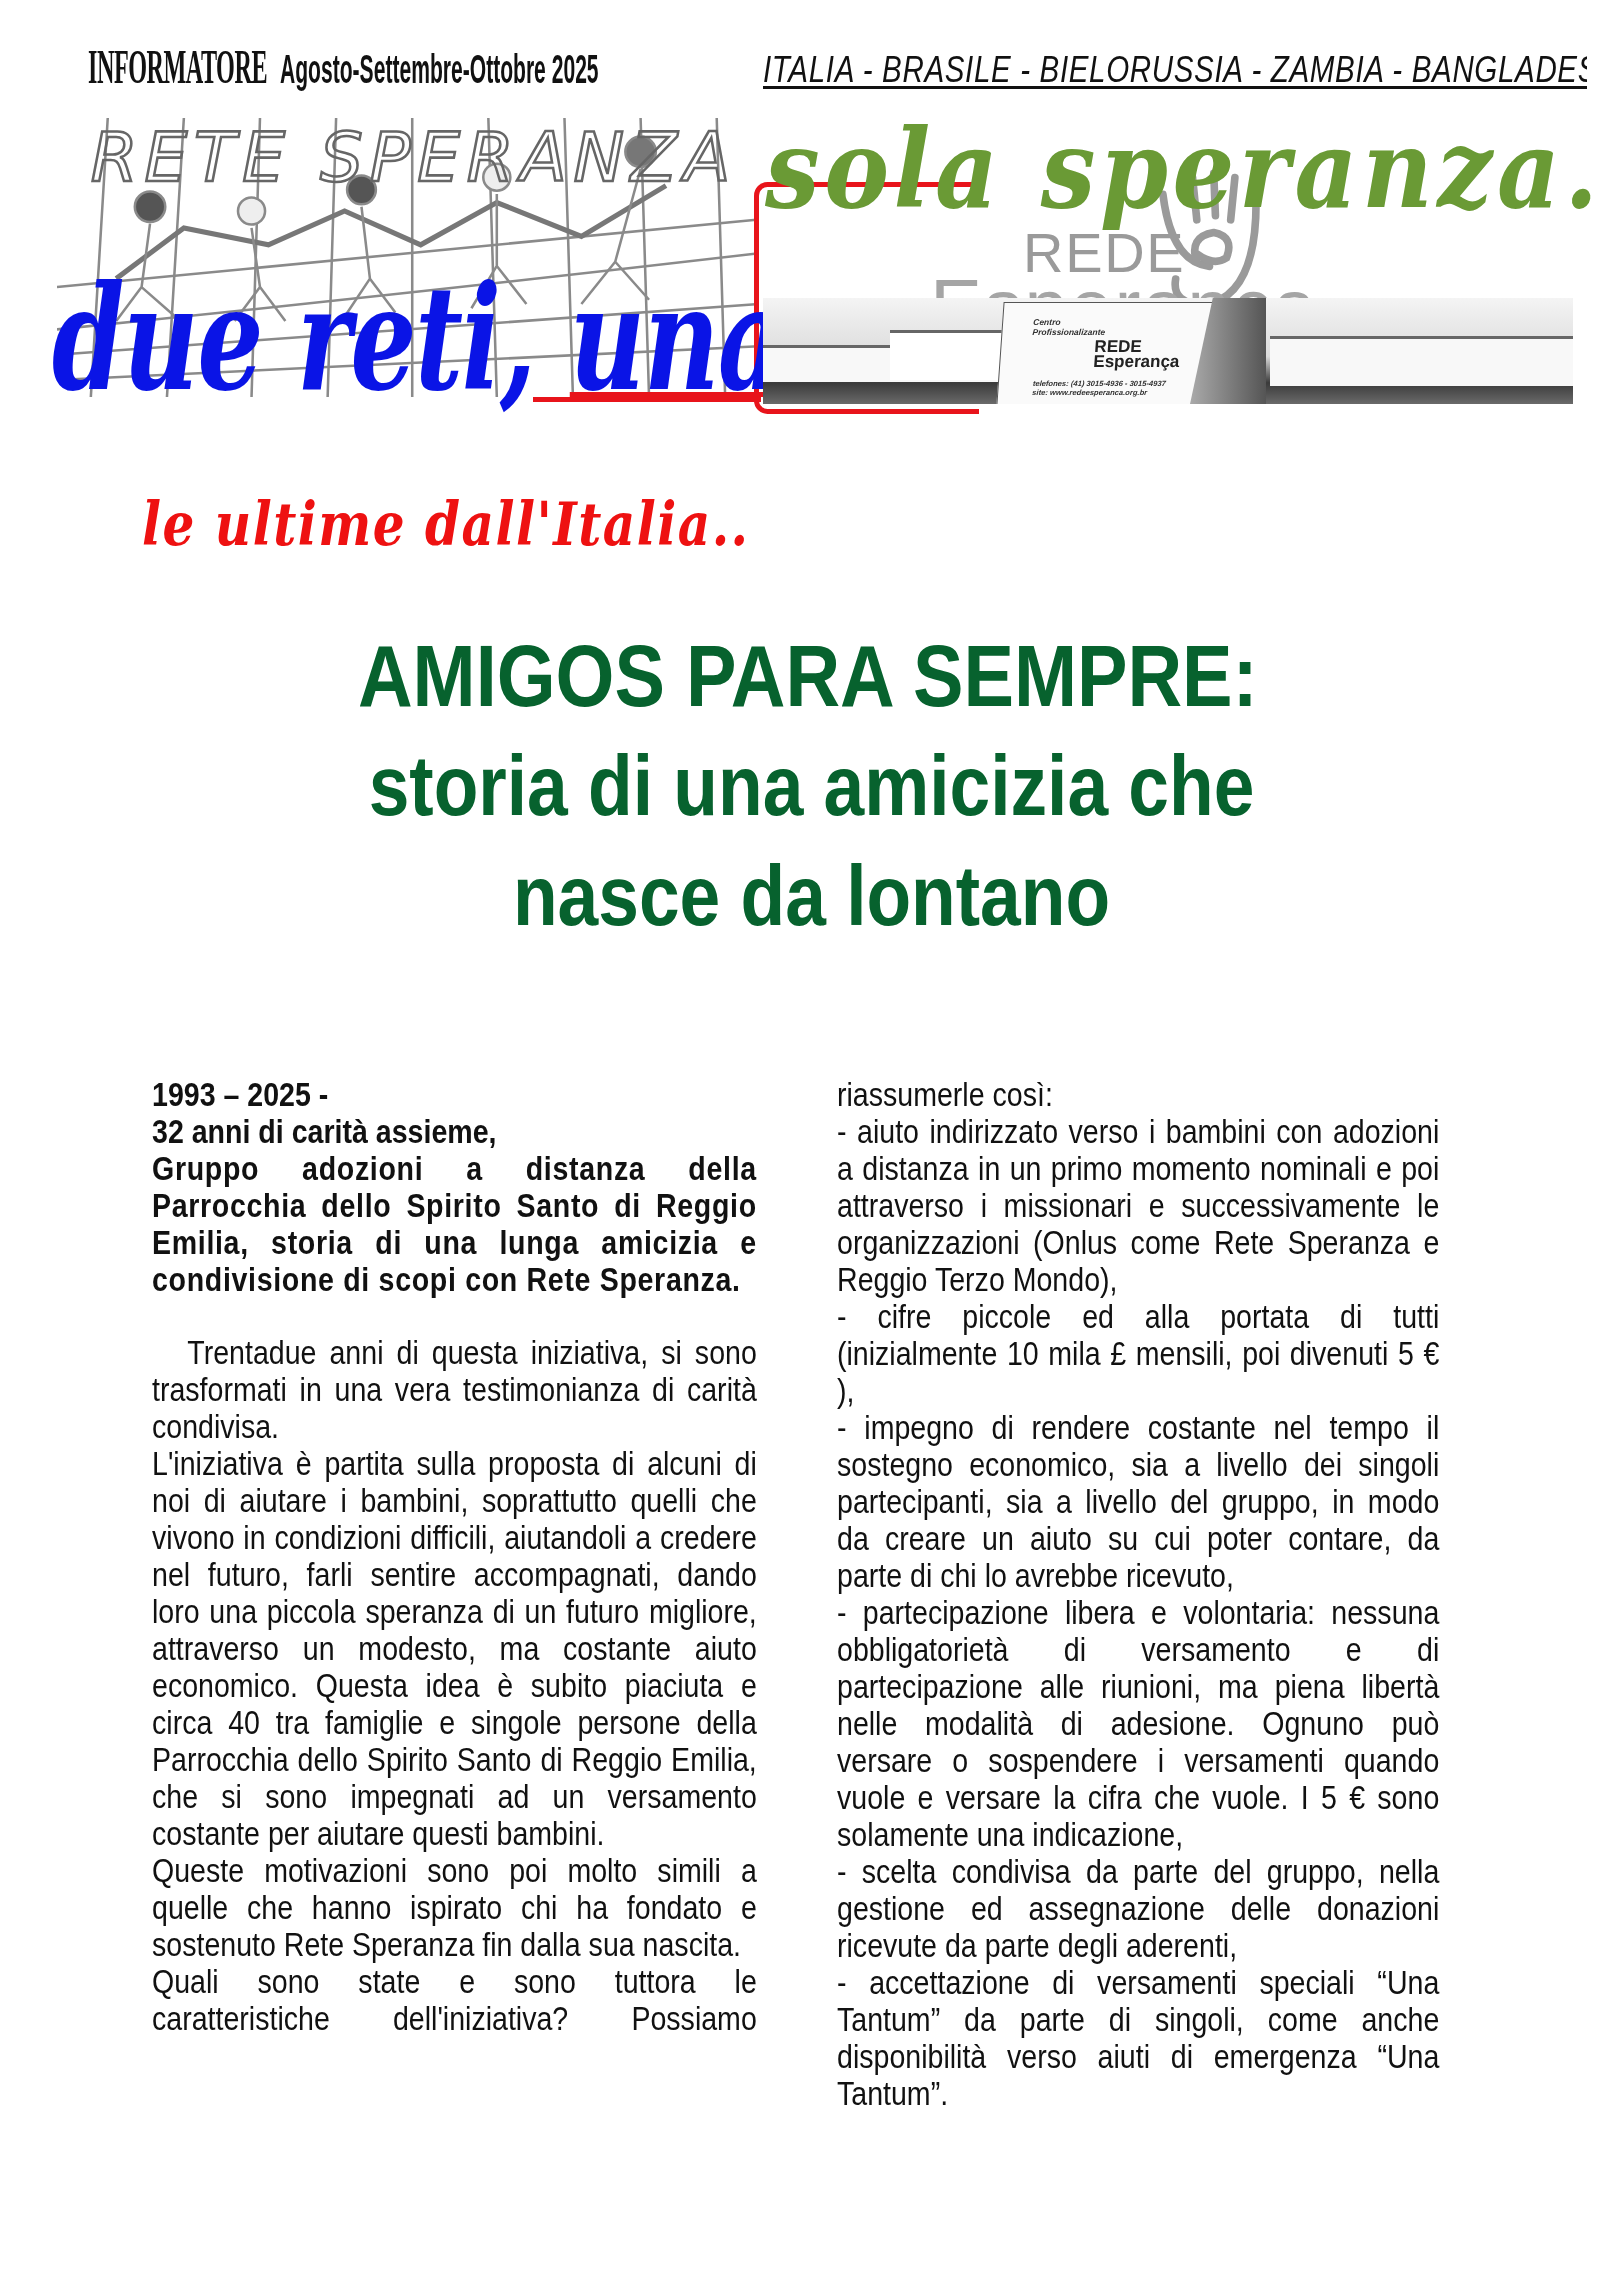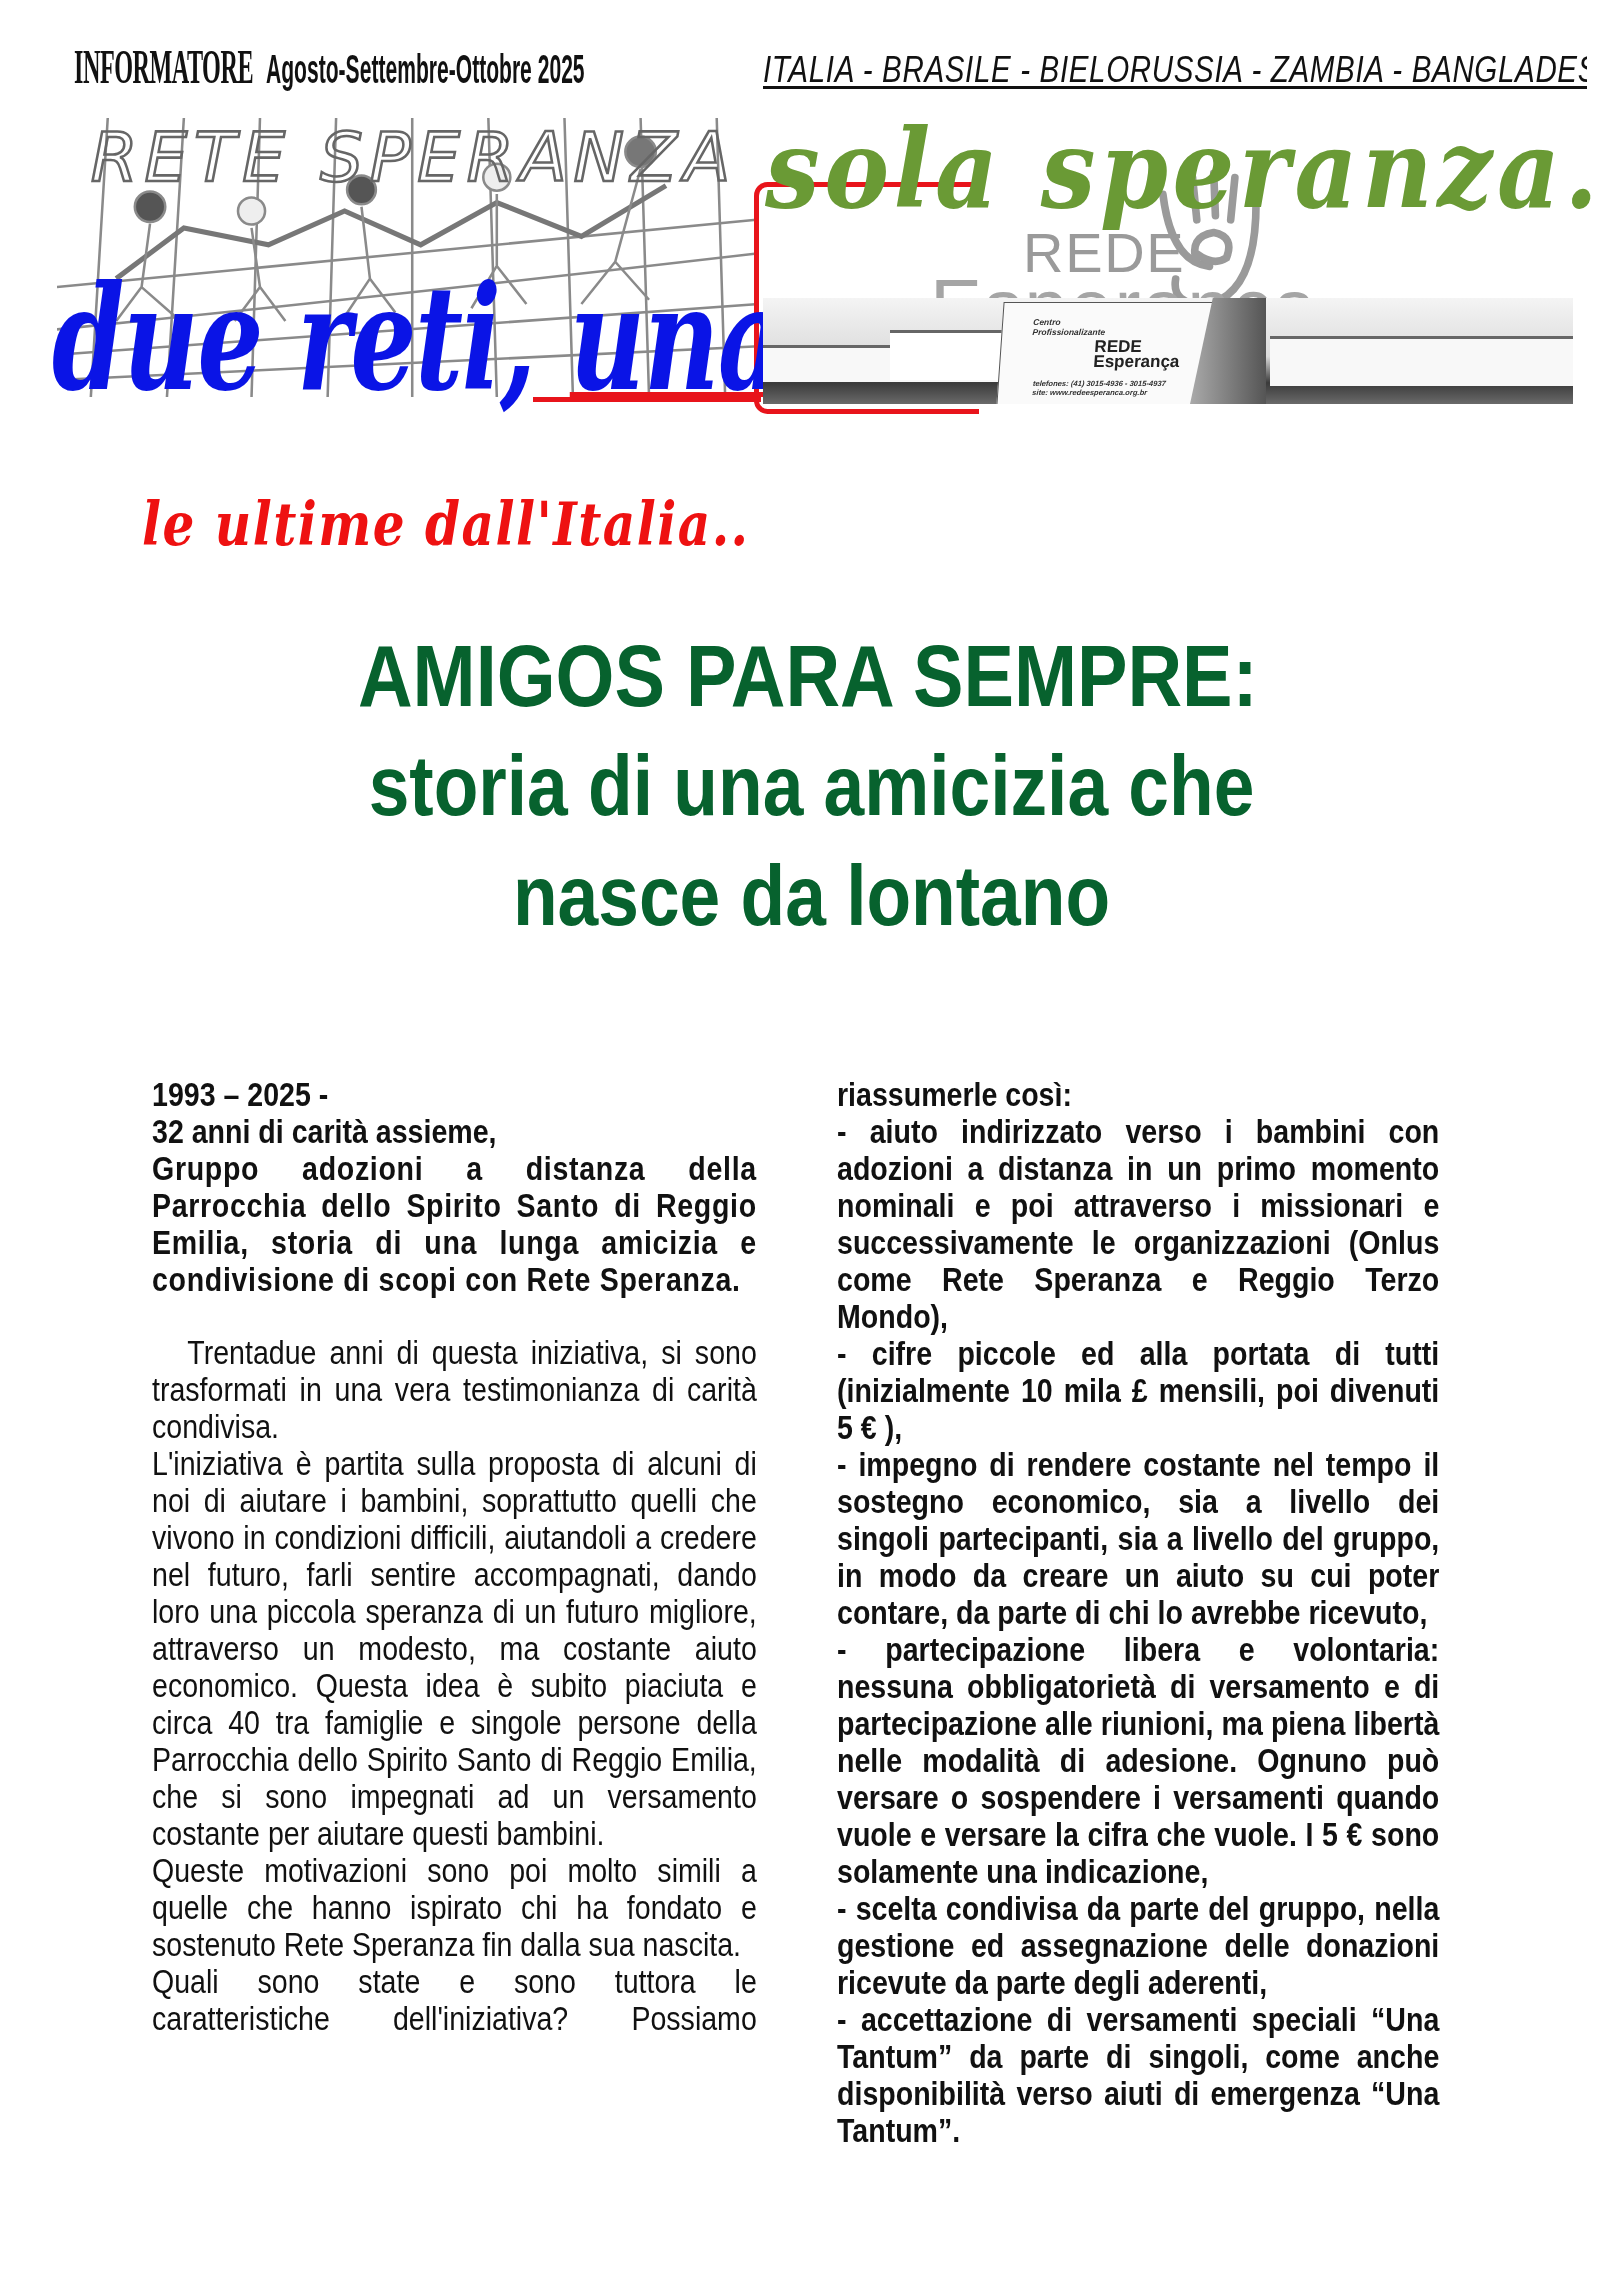--- a/index.html
+++ b/index.html
@@ -1,20 +1,20 @@
 <!DOCTYPE html>
 <html style="font-size:13.5px"><head>
 <meta charset="utf-8">
 <style>
   html, body { margin: 0; padding: 0; background: #ffffff; }
   body { width: 1623px; height: 2295px; position: relative; overflow: hidden;
          font-family: "Liberation Sans", sans-serif; color: #111; }
 
   
-  .hdr-issue { position: absolute; left: 74px; top: 49px; height: 59px; white-space: nowrap;
+  .hdr-issue { position: absolute; left: 88px; top: 49px; height: 59px; white-space: nowrap;
                transform-origin: left top; }
   .hdr-issue .brand { font-family: "Liberation Serif", serif; font-weight: 900; font-size: 39px;
                       letter-spacing: -0.8px; display: inline-block; transform: scaleX(0.62) scaleY(1.25);
                       transform-origin: left bottom; margin-right: -101px; }
   .hdr-issue .period { font-family: "Liberation Sans", sans-serif; font-weight: 700; font-size: 34px;
                        display: inline-block; transform: scaleX(0.62) scaleY(1.2); transform-origin: left bottom; }
 
   .hdr-countries { position: absolute; left: 763px; top: 49px; width: 824px; height: 37px;
                    border-bottom: 3.4px solid #111; white-space: nowrap; overflow: hidden; }
   .hdr-countries span { font-family: "Liberation Sans Narrow", "Liberation Sans", sans-serif; font-style: italic;
@@ -64,21 +64,21 @@
   .headline .l1 { font-weight: 700; font-size: 88px; line-height: 110px; display: block;
                   transform: scaleX(0.86); padding-right: 8.5px; }
   .headline .l2, .headline .l3 { font-weight: 700; font-size: 85px; line-height: 110px; display: block;
                                  transform: scaleX(0.86); }
 
   
   .col { position: absolute; top: 1076px; font-size: 34px; line-height: 37px; text-align: justify; }
   .col-inner { transform: scaleX(0.84); transform-origin: left top; }
   .col-left { left: 152px; width: 605px; }
   .col-left .col-inner { width: 720px; }
-  .col-right { left: 837px; width: 602px; font-weight: bold; }
+  .col-right { left: 837px; width: 602px; }
   .col-right .col-inner { width: 717px; }
   .col p { margin: 0; }
   .col .bold { font-weight: 700; }
   .col .indent { text-indent: 42px; }
   .col .gap { height: 36px; }
 </style>
 </head>
 <body>
 
 <div class="hdr-issue">

